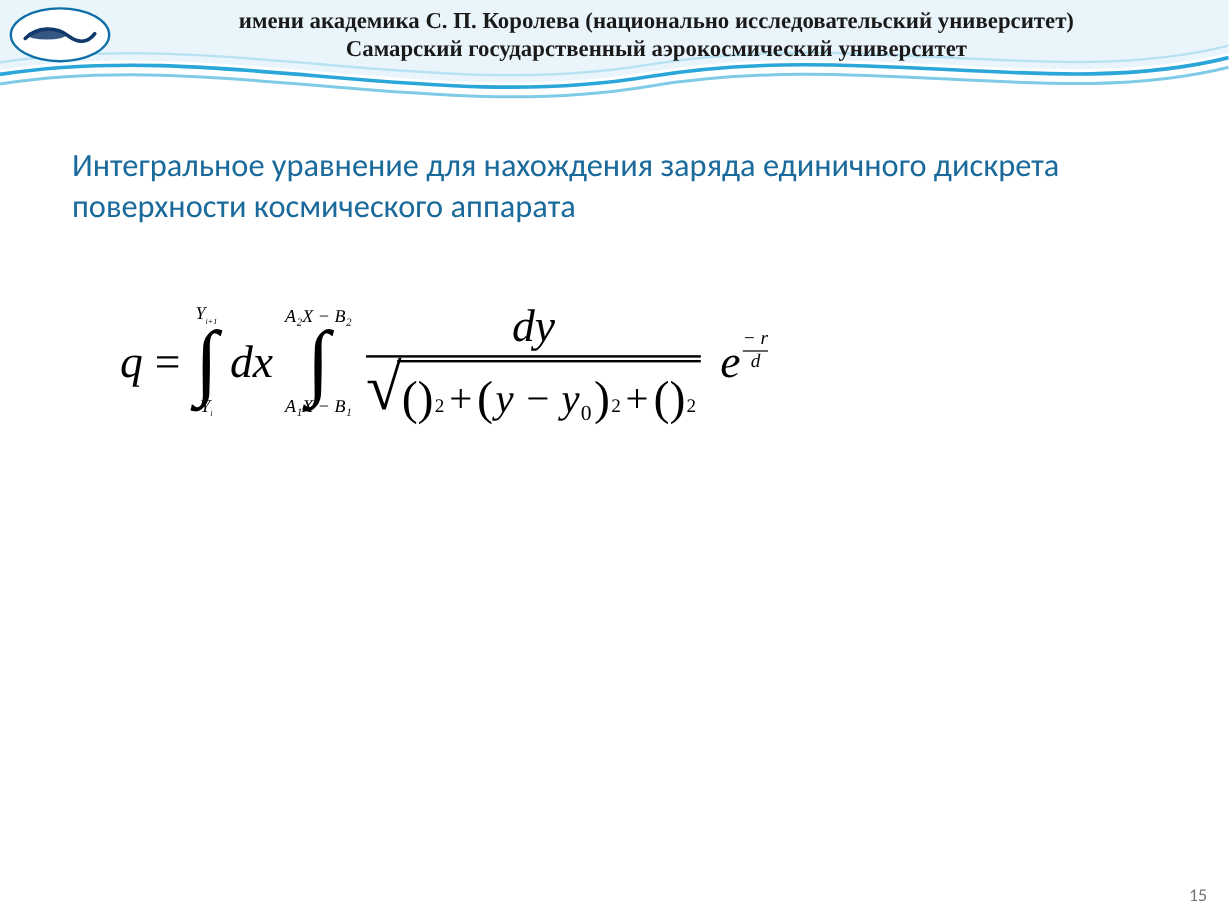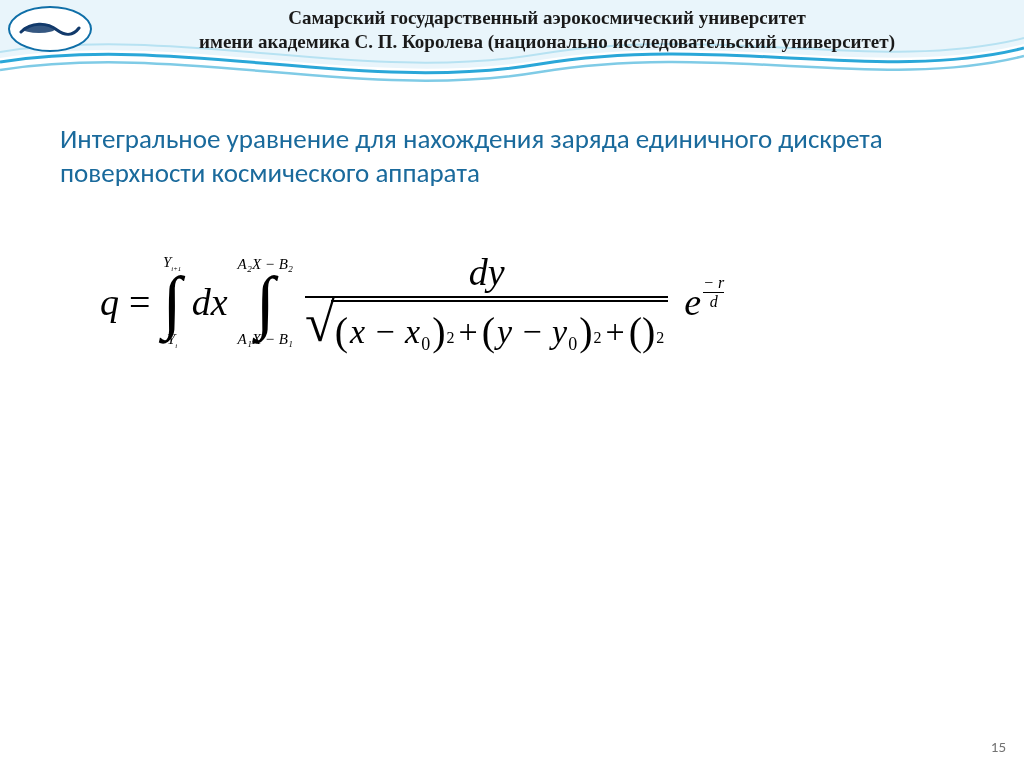--- a/index.html
+++ b/index.html
@@ -187,22 +187,22 @@
   </svg>
 
   <div class="logo">
     <svg width="62" height="22" viewBox="0 0 62 22">
       <path d="M2,14 C12,4 28,4 38,12 C46,18 54,18 60,10" fill="none" stroke="#123a6b" stroke-width="3" stroke-linecap="round"></path>
       <ellipse cx="20" cy="11" rx="16" ry="4" fill="#123a6b" opacity="0.85"></ellipse>
     </svg>
   </div>
 
   <div class="uni-text">
+    <div>имени академика С. П. Королева (национально исследовательский университет)</div>
     <div>Самарский государственный аэрокосмический университет</div>
-    <div>имени академика С. П. Королева (национально исследовательский университет)</div>
   </div>
 </div>
 
 <div class="slide-title">Интегральное уравнение для нахождения заряда единичного дискрета поверхности космического аппарата</div>
 
 <div class="formula-wrap">
   <div class="formula">
     <span>q</span>
     <span class="eq">=</span>
 
@@ -225,21 +225,20 @@
     </span>
 
     <span class="frac">
       <span class="num">dy</span>
       <span class="bar"></span>
       <span class="den">
         <span class="sqrt">
           <span class="radsym">√</span>
           <span class="radicand">
             <span class="paren">(</span>
-            <span class="term"><span>x</span> <span>−</span> <span>x</span><span class="sub0">0</span></span>
             <span class="paren">)</span>
               <span class="pow2">2</span>
             <span style="font-style:normal;margin:0 4px">+</span>
             <span class="paren">(</span>
             <span class="term"><span>y</span> <span>−</span> <span>y</span><span class="sub0">0</span></span>
             <span class="paren">)</span>
               <span class="pow2">2</span>
             <span style="font-style:normal;margin:0 4px">+</span>
             <span class="paren">(</span>
             <span class="paren">)</span>

